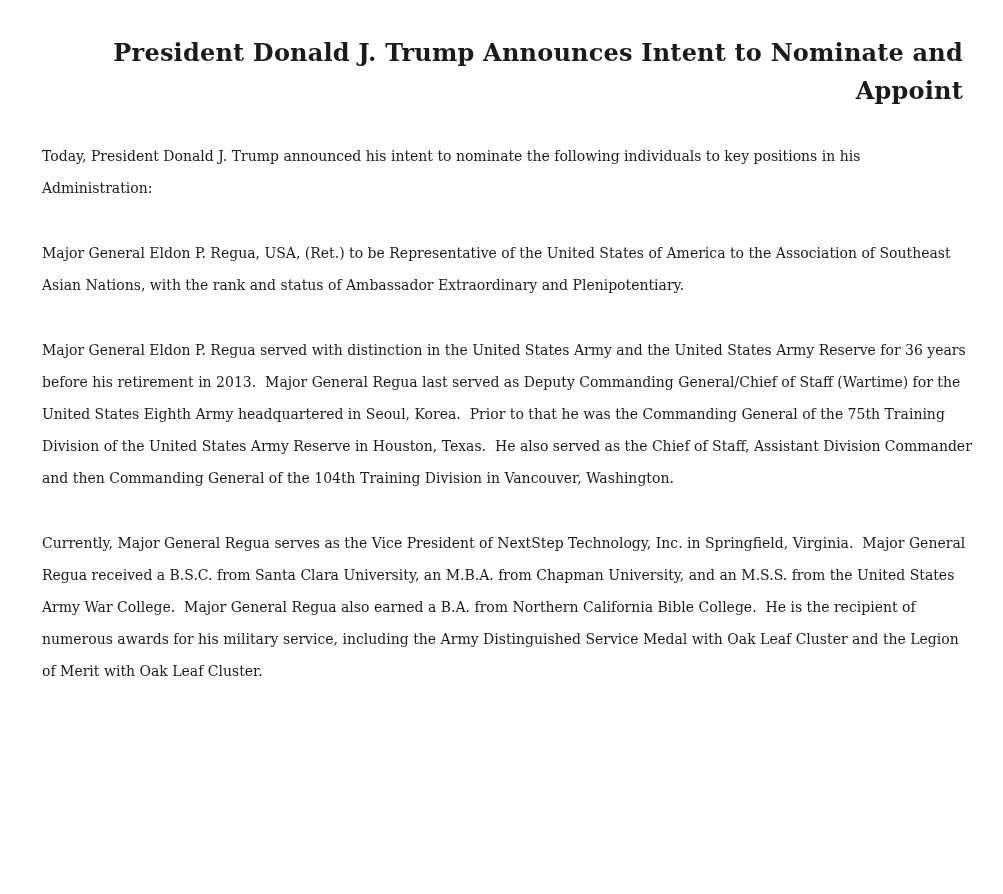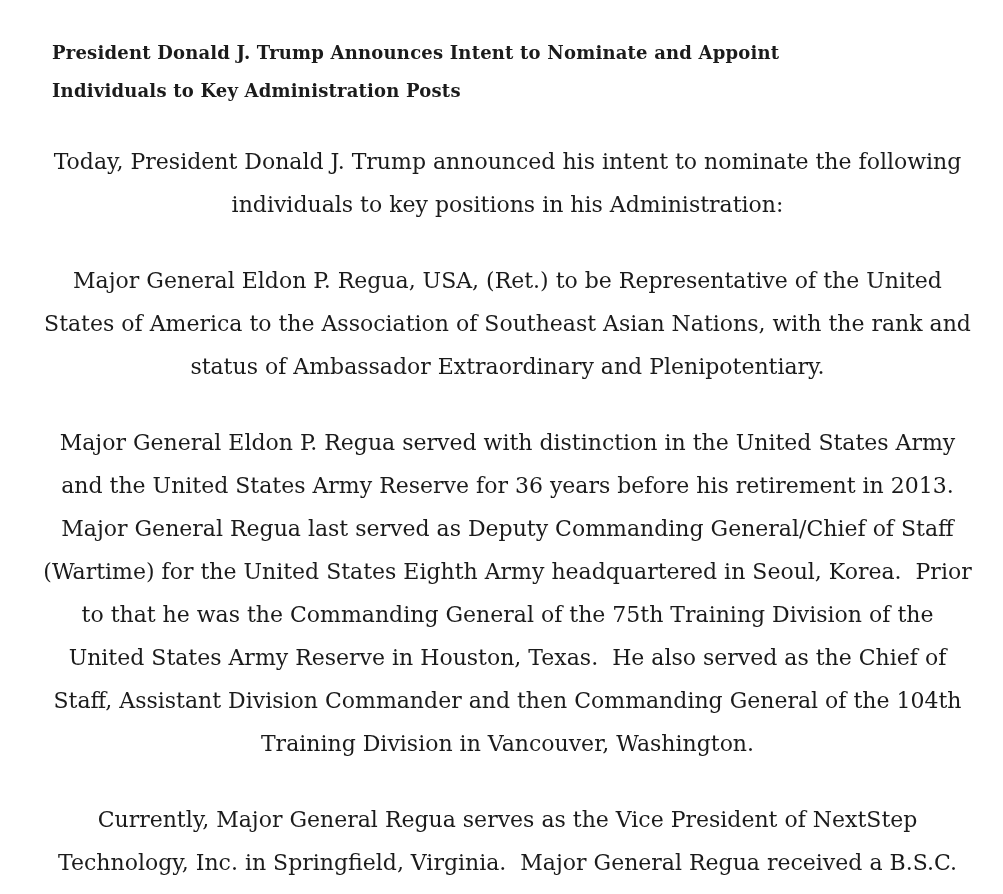--- a/index.html
+++ b/index.html
@@ -11,45 +11,44 @@
     width: 1003px;
     height: 894px;
     overflow: hidden;
     font-family: "DejaVu Serif", "Liberation Serif", serif;
     color: #1b1b1b;
   }
   .doc {
     padding: 34px 30px 20px 42px;
   }
   .doc-title {
-    font-size: 18px;
+    font-size: 24px;
     font-weight: bold;
-    text-align: left;
+    text-align: right;
     line-height: 38px;
     letter-spacing: 0.2px;
     margin: 0 10px 30px 10px;
   }
   .para {
-    font-size: 22px;
-    line-height: 43px;
+    font-size: 14px;
+    line-height: 32px;
     margin: 0 0 33px 0;
     white-space: pre-wrap;
-    text-align: center;
+    text-align: left;
   }
   .para.bold {
     font-weight: normal;
   }
 </style>
 </head>
 <body>
 
 <div class="doc">
   <h1 class="doc-title">
     <span>President Donald J. Trump Announces Intent to Nominate and Appoint</span><br>
-    <span>Individuals to Key Administration Posts</span>
   </h1>
 
   <p class="para">Today, President Donald J. Trump announced his intent to nominate the following individuals to key positions in his Administration:</p>
 
   <p class="para bold">Major General Eldon P. Regua, USA, (Ret.) to be Representative of the United States of America to the Association of Southeast Asian Nations, with the rank and status of Ambassador Extraordinary and Plenipotentiary.</p>
 
   <p class="para">Major General Eldon P. Regua served with distinction in the United States Army and the United States Army Reserve for 36 years before his retirement in 2013.  Major General Regua last served as Deputy Commanding General/Chief of Staff (Wartime) for the United States Eighth Army headquartered in Seoul, Korea.  Prior to that he was the Commanding General of the 75th Training Division of the United States Army Reserve in Houston, Texas.  He also served as the Chief of Staff, Assistant Division Commander and then Commanding General of the 104th Training Division in Vancouver, Washington.</p>
 
   <p class="para">Currently, Major General Regua serves as the Vice President of NextStep Technology, Inc. in Springfield, Virginia.  Major General Regua received a B.S.C. from Santa Clara University, an M.B.A. from Chapman University, and an M.S.S. from the United States Army War College.  Major General Regua also earned a B.A. from Northern California Bible College.  He is the recipient of numerous awards for his military service, including the Army Distinguished Service Medal with Oak Leaf Cluster and the Legion of Merit with Oak Leaf Cluster.</p>
 </div>

